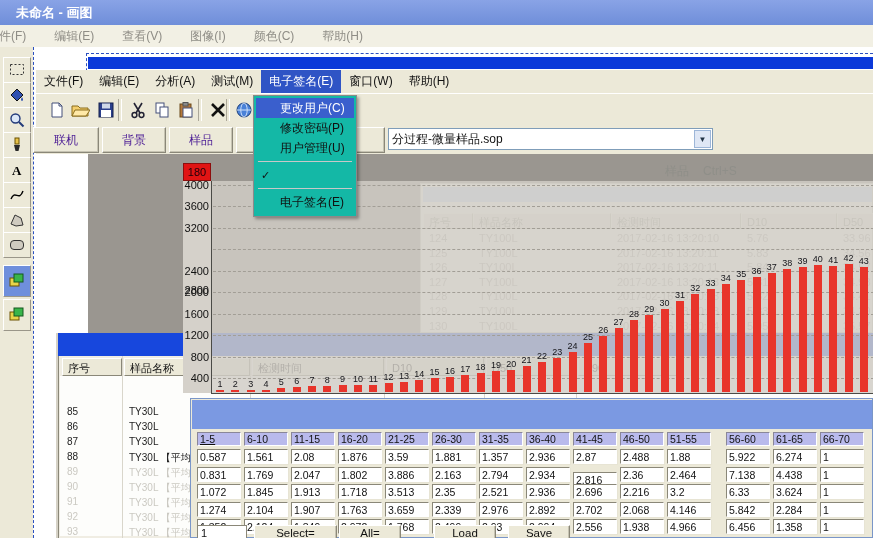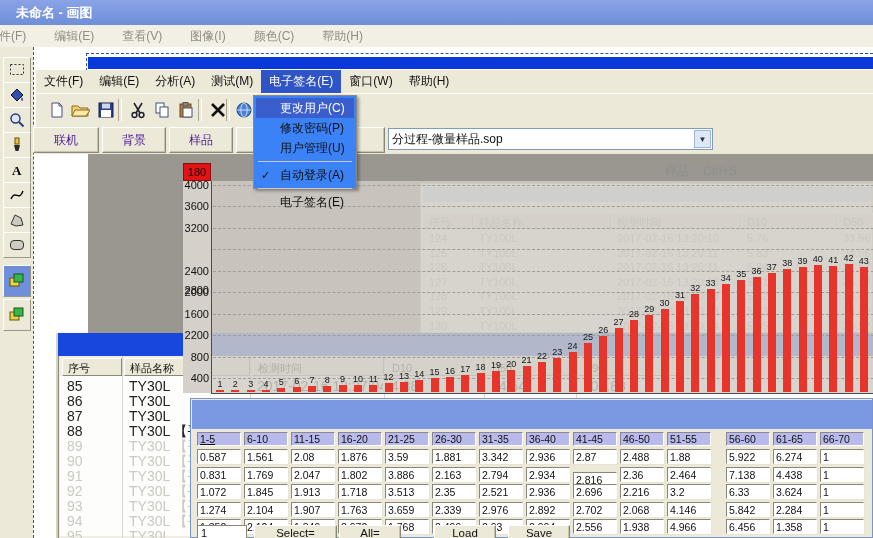--- a/index.html
+++ b/index.html
@@ -41,21 +41,21 @@
   
   #ghost-item{left:665px;top:163px;font-size:12px;color:#8f8f89;}
   #ghost-item span{margin-right:14px;}
   
   #win-samples{left:56px;top:333px;width:817px;height:205px;background:#f0ede3;
     border-left:2px solid #d6d2c6;box-shadow:inset 1px 0 0 #8a8778;}
   #samples-title{position:absolute;left:0;top:0;width:100%;height:23px;background:#1747dd;}
   .tbl-head{position:absolute;height:18px;background:#ece9d8;border:1px solid #fff;
     border-right-color:#8a8778;border-bottom-color:#8a8778;font-size:11px;color:#111;
     line-height:18px;padding-left:5px;box-sizing:border-box;}
-  .tbl-cell{position:absolute;font-size:14px;color:#222;white-space:nowrap;overflow:hidden;}
+  .tbl-cell{position:absolute;font-size:10px;color:#222;white-space:nowrap;overflow:hidden;margin-top:28px;}
   #samples-body{position:absolute;left:2px;top:43px;width:813px;height:160px;background:#fdfdfb;}
   .colsep{position:absolute;top:23px;bottom:0;width:1px;background:#d9d6cb;}
   
   #win-results{left:420px;top:183px;width:453px;height:150px;background:#f7f5ef;border:1px solid #cfccc2;box-sizing:border-box;}
   #results-strip{position:absolute;left:2px;top:3px;right:0;height:15px;background:#c9d6f6;}
   .res-head{position:absolute;height:16px;background:#eae7dc;border:1px solid #f6f4ec;
     border-right-color:#c1bdae;border-bottom-color:#c1bdae;font-size:11px;color:#9c9a92;
     line-height:16px;padding-left:5px;box-sizing:border-box;}
   .res-cell{position:absolute;font-size:11px;color:#b0aea8;white-space:nowrap;}
   
@@ -76,21 +76,21 @@
     font-size:10.5px;color:#111;line-height:13px;padding-left:2px;box-sizing:border-box;}
   .gcell{position:absolute;width:44px;height:15px;background:#fff;
     border:1px solid #8a8778;border-bottom-color:#fff;border-right-color:#fff;
     box-shadow:1px 1px 0 #e7e4d4;font-size:10.5px;color:#111;line-height:14px;padding-left:2px;box-sizing:border-box;}
   #grid-count{position:absolute;left:6px;top:126px;width:50px;height:16px;background:#fff;
     border:1px solid #8a8778;font-size:11px;line-height:15px;padding-left:3px;box-sizing:border-box;color:#111;}
   .gbtn{position:absolute;top:126px;height:16px;background:#ece9d8;border:1px solid #fff;
     border-right-color:#8a8778;border-bottom-color:#8a8778;box-shadow:inset -1px -1px 0 #c6c3b2;
     font-size:11.5px;color:#111;text-align:center;line-height:15px;}
   
-  #sig-menu{left:253px;top:95px;width:104px;height:94px;background:#3b82f6;border:1px solid #8a8a8a;
+  #sig-menu{left:253px;top:95px;width:104px;height:122px;background:#14b8a6;border:1px solid #8a8a8a;
     box-shadow:2px 2px 3px rgba(0,0,0,.35);box-sizing:border-box;}
   .menu-item{position:absolute;left:2px;right:2px;height:20px;font-size:12px;color:#111;
     line-height:20px;padding-left:24px;box-sizing:border-box;white-space:nowrap;}
   .menu-item.hl{background:#3a5fcd;color:#fff;}
   .menu-sep{position:absolute;left:4px;right:4px;height:0;border-top:1px solid #c8c8c8;}
   .menu-check{position:absolute;left:7px;width:14px;font-size:11px;color:#111;}
   svg{display:block;}
 </style>
 </head>
 <body>
@@ -386,21 +386,21 @@
     <span>180</span>
   </div>
   <div class="abs" id="axis-col">
       <div class="ytick" style="top: 4px;">4000</div>
       <div class="ytick" style="top: 25.44px;">3600</div>
       <div class="ytick" style="top: 46.88px;">3200</div>
       <div class="ytick" style="top: 77px; margin-top: 32px;">2800</div>
       <div class="ytick" style="top: 89.76px;">2400</div>
       <div class="ytick" style="top: 111.2px;">2000</div>
       <div class="ytick" style="top: 132.64px;">1600</div>
-      <div class="ytick" style="top: 154.08px;">2200</div>
+      <div class="ytick" style="top: 154.08px;">1200</div>
       <div class="ytick" style="top: 175.52px;">800</div>
       <div class="ytick" style="top: 196.96px;">400</div>
     </div>
   <div class="abs" id="plot">
       <div class="gridline" style="top: 4px;"></div>
       <div class="gridline" style="top: 25.44px;"></div>
       <div class="gridline" style="top: 46.88px;"></div>
       <div class="gridline" style="top: 68.32px;"></div>
       <div class="gridline" style="top: 89.76px;"></div>
       <div class="gridline" style="top: 111.2px;"></div>
@@ -512,21 +512,21 @@
         <div class="gcol-head" style="left: 476px; top: 33px;">51-55</div>
         <div class="gcol-head" style="left: 535px; top: 33px;">56-60</div>
         <div class="gcol-head" style="left: 582px; top: 33px;">61-65</div>
         <div class="gcol-head" style="left: 629px; top: 33px;">66-70</div>
         <div class="gcell" style="left: 6px; top: 50px;">0.587</div>
         <div class="gcell" style="left: 53px; top: 50px;">1.561</div>
         <div class="gcell" style="left: 100px; top: 50px;">2.08</div>
         <div class="gcell" style="left: 147px; top: 50px;">1.876</div>
         <div class="gcell" style="left: 194px; top: 50px;">3.59</div>
         <div class="gcell" style="left: 241px; top: 50px;">1.881</div>
-        <div class="gcell" style="left: 288px; top: 50px;">3.342</div>
+        <div class="gcell" style="left: 288px; top: 50px;">1.357</div>
         <div class="gcell" style="left: 335px; top: 50px;">2.936</div>
         <div class="gcell" style="left: 382px; top: 50px;">2.87</div>
         <div class="gcell" style="left: 429px; top: 50px;">2.488</div>
         <div class="gcell" style="left: 476px; top: 50px;">1.88</div>
         <div class="gcell" style="left: 535px; top: 50px;">5.922</div>
         <div class="gcell" style="left: 582px; top: 50px;">6.274</div>
         <div class="gcell" style="left: 629px; top: 50px;">1</div>
         <div class="gcell" style="left: 6px; top: 67.5px;">0.831</div>
         <div class="gcell" style="left: 53px; top: 67.5px;">1.769</div>
         <div class="gcell" style="left: 100px; top: 67.5px;">2.047</div>
@@ -591,19 +591,18 @@
         <div class="gbtn" style="left: 243px; width: 60px;">Load</div>
         <div class="gbtn" style="left: 317px; width: 60px;">Save</div>
       </div>
   </div>
 
   <div class="abs" id="sig-menu">
       <div class="menu-item hl" style="top: 2px;">更改用户(C)</div>
       <div class="menu-item" style="top: 22px;">修改密码(P)</div>
       <div class="menu-item" style="top: 42px;">用户管理(U)</div>
       <div class="menu-sep" style="top: 65px;"></div>
-      <div class="menu-item" style="top: 69px;">自动登录(A)</div>
       <div class="menu-check" style="top: 69px; line-height: 20px;">✓</div>
       <div class="menu-sep" style="top: 92px;"></div>
       <div class="menu-item" style="top: 96px;">电子签名(E)</div>
     </div>
 
 </div>
 
 </body></html>

